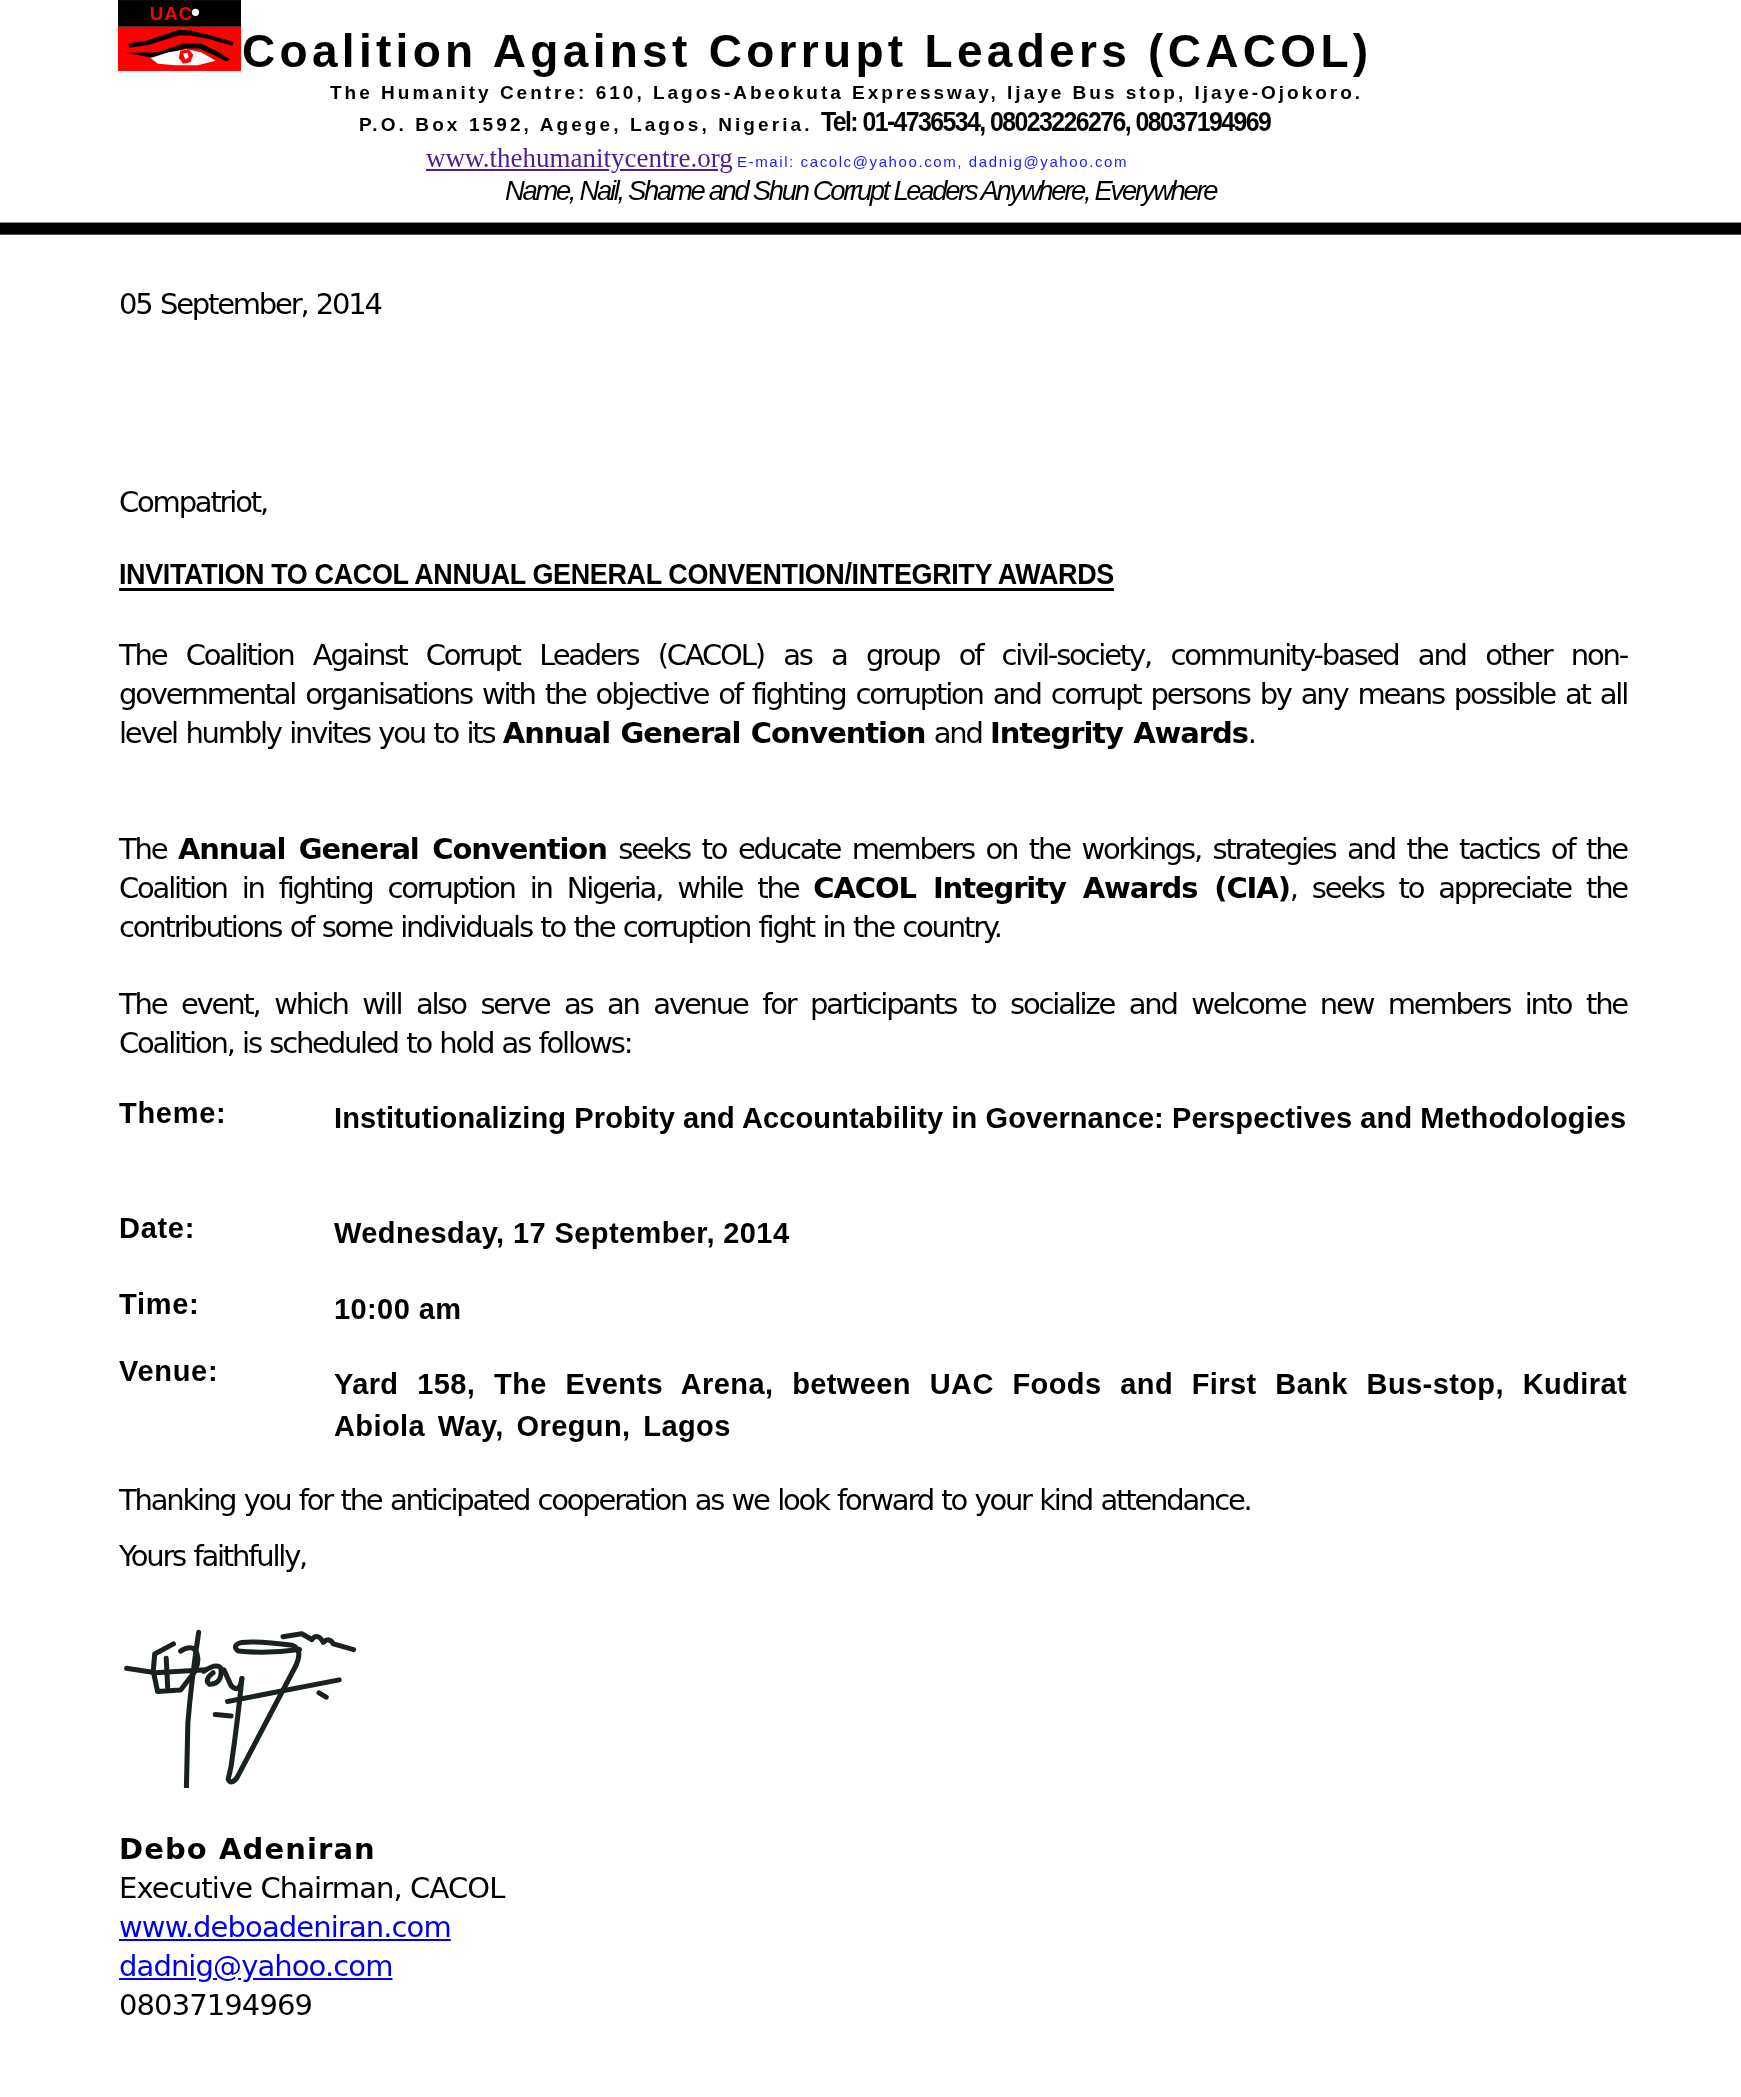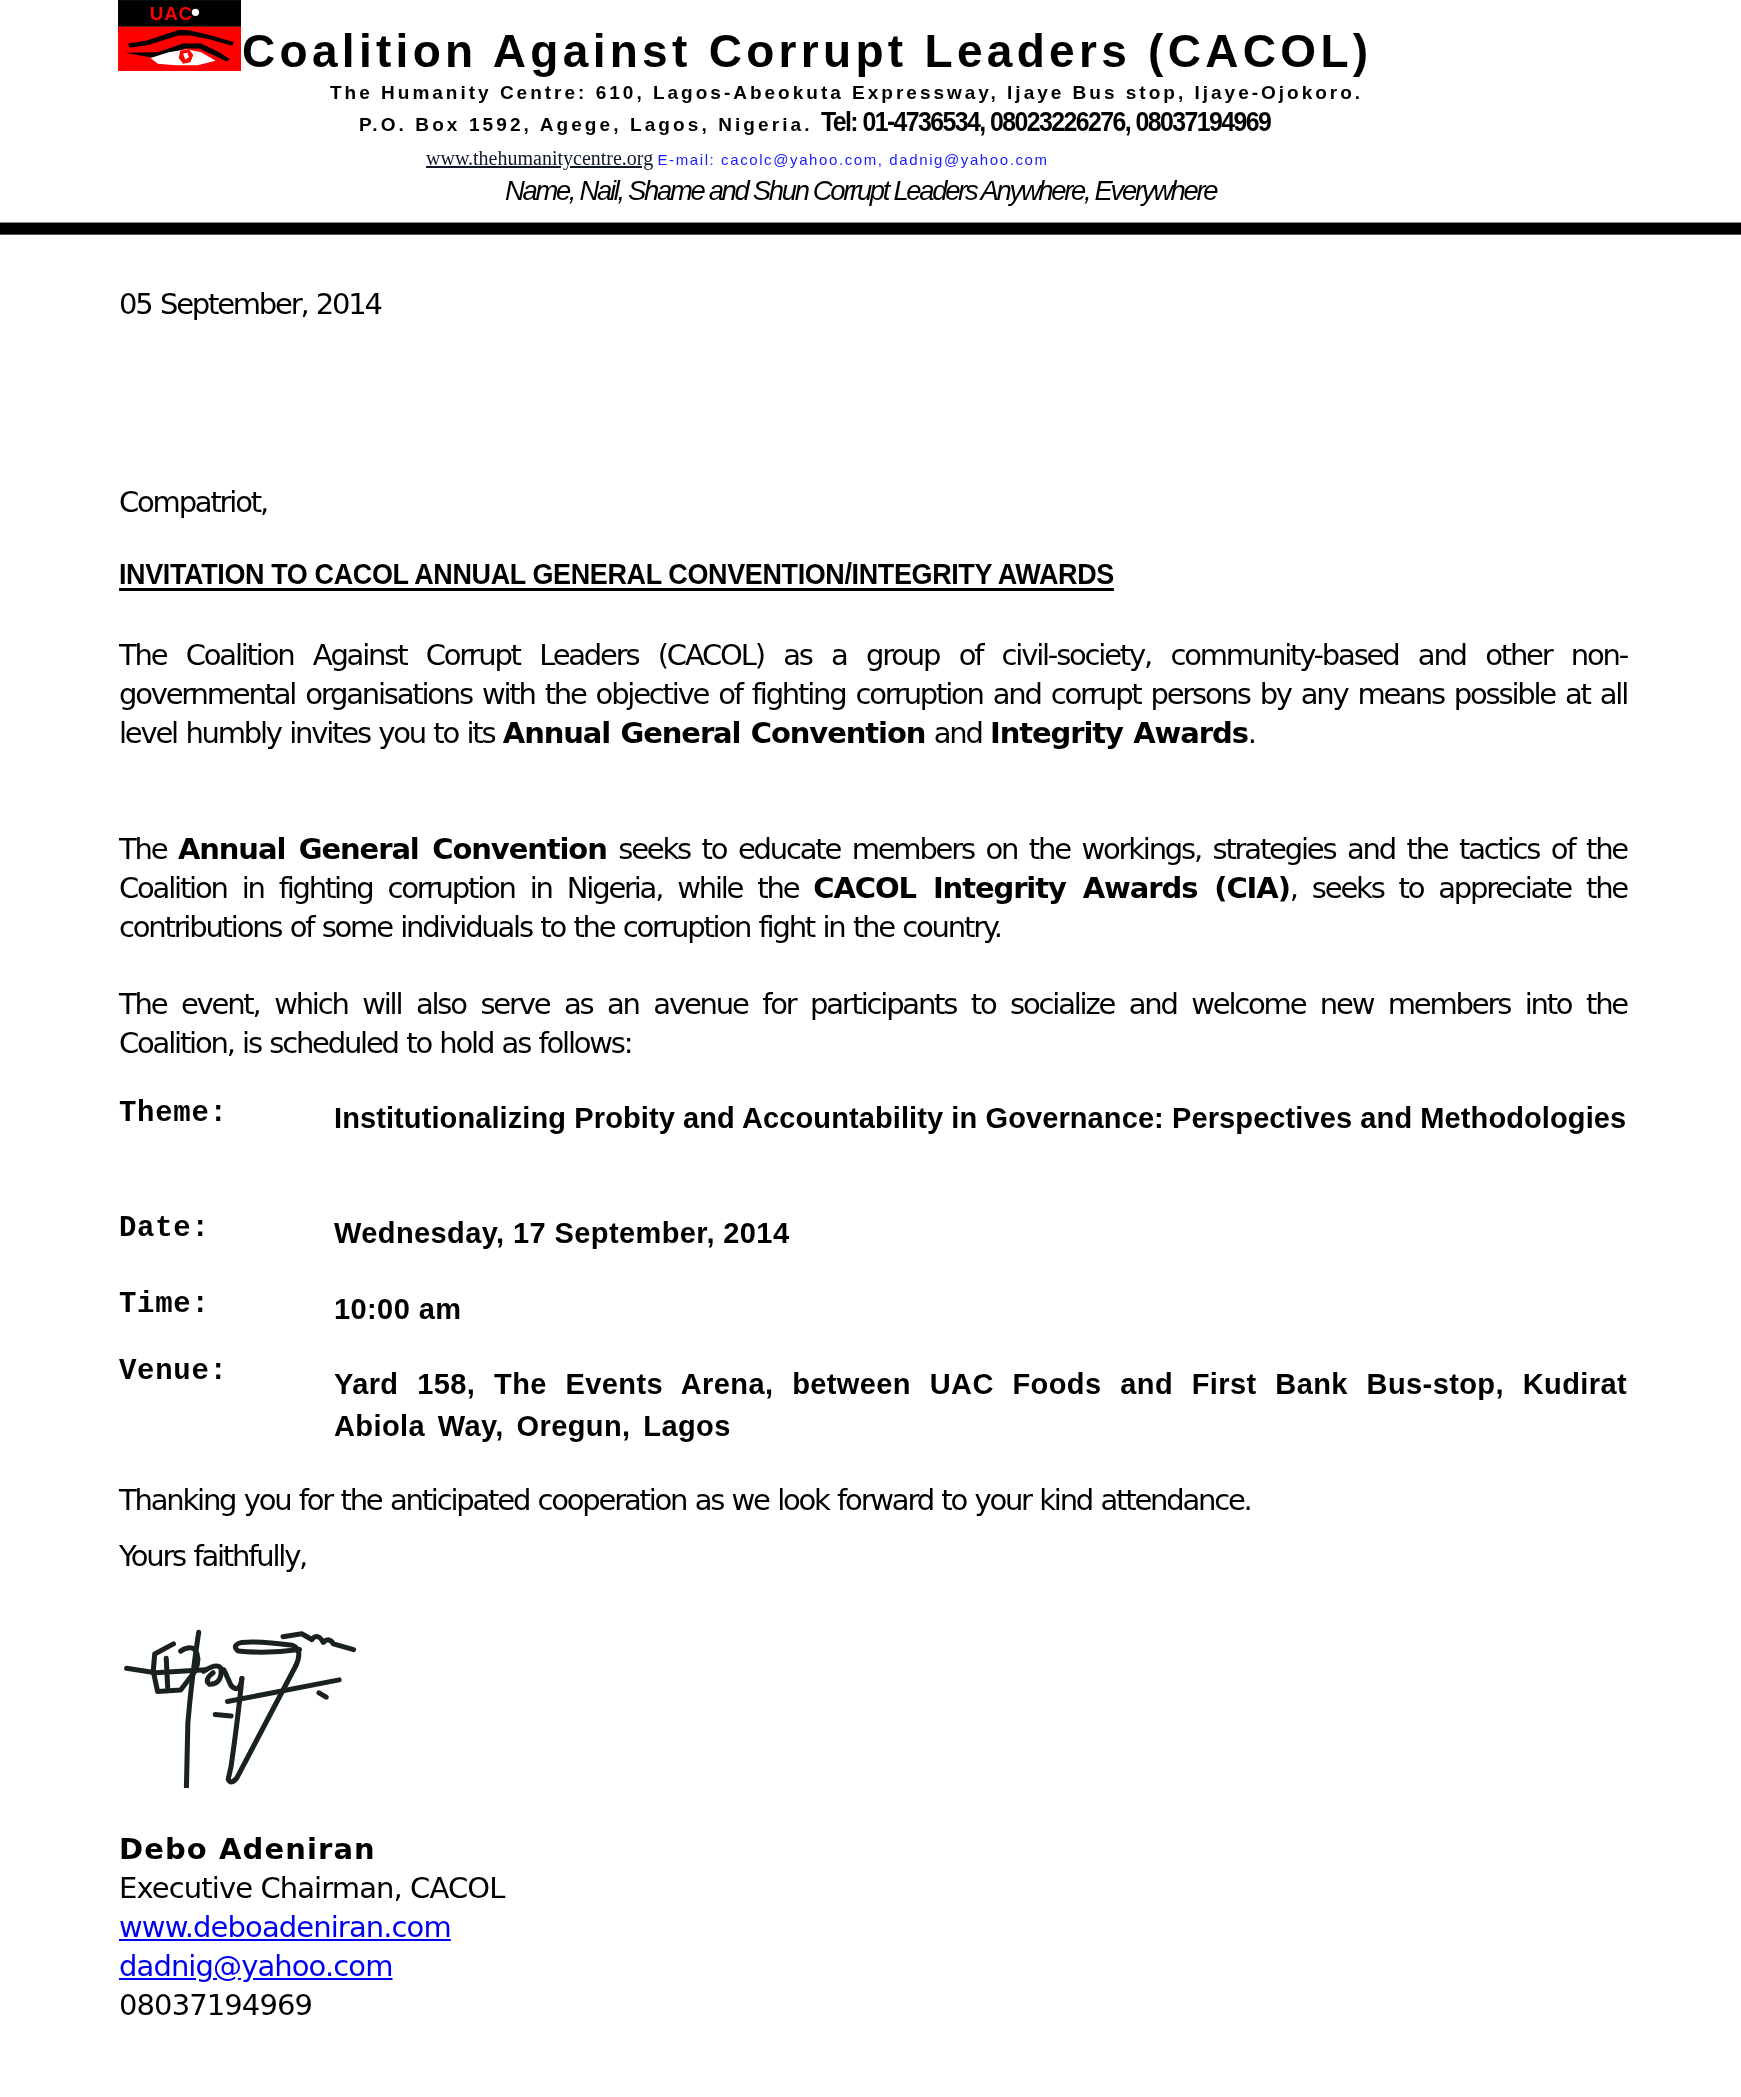--- a/index.html
+++ b/index.html
@@ -7,37 +7,37 @@
   .abs { position:absolute; }
   .sans { font-family:"Liberation Sans", sans-serif; }
 
   
   #logo { left:118px; top:0; width:123px; height:87px; }
   #title { left:242px; top:21.6px; font-size:46px; font-weight:bold; letter-spacing:4.3px; white-space:nowrap; line-height:58px; }
   #address1 { left:330px; top:81px; font-size:19px; font-weight:bold; letter-spacing:3px; white-space:nowrap; line-height:24.5px; }
   #address2 { left:359px; top:108px; font-size:19px; font-weight:bold; letter-spacing:3.1px; white-space:nowrap; line-height:29px; }
   #address2 .tel { font-size:27px; letter-spacing:-1.7px; transform:scaleX(0.92); display:inline-block; transform-origin:left; }
   #webline { left:426px; top:142px; white-space:nowrap; line-height:32px; }
-  #webline .web { font-family:"Liberation Serif", serif; font-size:20px; color:#0f172a; text-decoration:underline; }
+  #webline .web { font-family:"Liberation Serif", serif; font-size:27px; color:#4c1d95; text-decoration:underline; }
   #webline .mail { font-size:15px; color:#1a1aff; letter-spacing:1.6px; margin-left:4.3px; }
   #tagline { left:505px; top:175px; font-size:27.4px; font-style:italic; letter-spacing:-2.3px; white-space:nowrap; line-height:32px; }
   #header-rule { left:0; top:222px; width:1741px; height:10.8px; background:#000; border-top:0.7px solid #888; border-bottom:1.4px solid #555; }
 
   
   .body-text { font-family:"DejaVu Sans", sans-serif; font-size:29px; line-height:39px; letter-spacing:-2.2px; word-spacing:1.4px; }
   .para { left:119px; width:1508px; text-align:justify; text-align-last:left; }
   .para b { font-weight:bold; letter-spacing:-1.1px; }
   #letter-date { left:119px; top:285px; white-space:nowrap; }
   #salutation { left:119px; top:483px; white-space:nowrap; }
   #subject { left:119px; top:558px; font-family:"Liberation Sans", sans-serif; font-weight:bold; font-size:29px; letter-spacing:-0.4px; text-decoration:underline; text-decoration-thickness:2.9px; text-underline-offset:4.3px; white-space:nowrap; transform:scaleX(0.93); transform-origin:left; }
   #para1 { top:636px; }
   #para2 { top:830px; }
   #para3 { top:985px; }
 
-  .detail-label { left:119px; font-family:Liberation Mono, monospace; font-weight:bold; font-size:29px; letter-spacing:0.7px; white-space:nowrap; }
+  .detail-label { left:119px; font-family:Liberation Sans, sans-serif; font-weight:bold; font-size:29px; letter-spacing:0.7px; white-space:nowrap; }
   .detail-value { left:334px; width:1293px; font-family:"Liberation Sans", sans-serif; font-weight:bold; font-size:29px; line-height:42px; letter-spacing:0.4px; text-align:justify; text-align-last:left; }
   #theme-label { top:1097px; }
   #theme-value { top:1097px; letter-spacing:0.1px; }
   #date-label { top:1212px; }
   #date-value { top:1212px; }
   #time-label { top:1288px; }
   #time-value { top:1288px; }
   #venue-label { top:1355px; }
   #venue-value { top:1363px; word-spacing:4.3px; }
 

